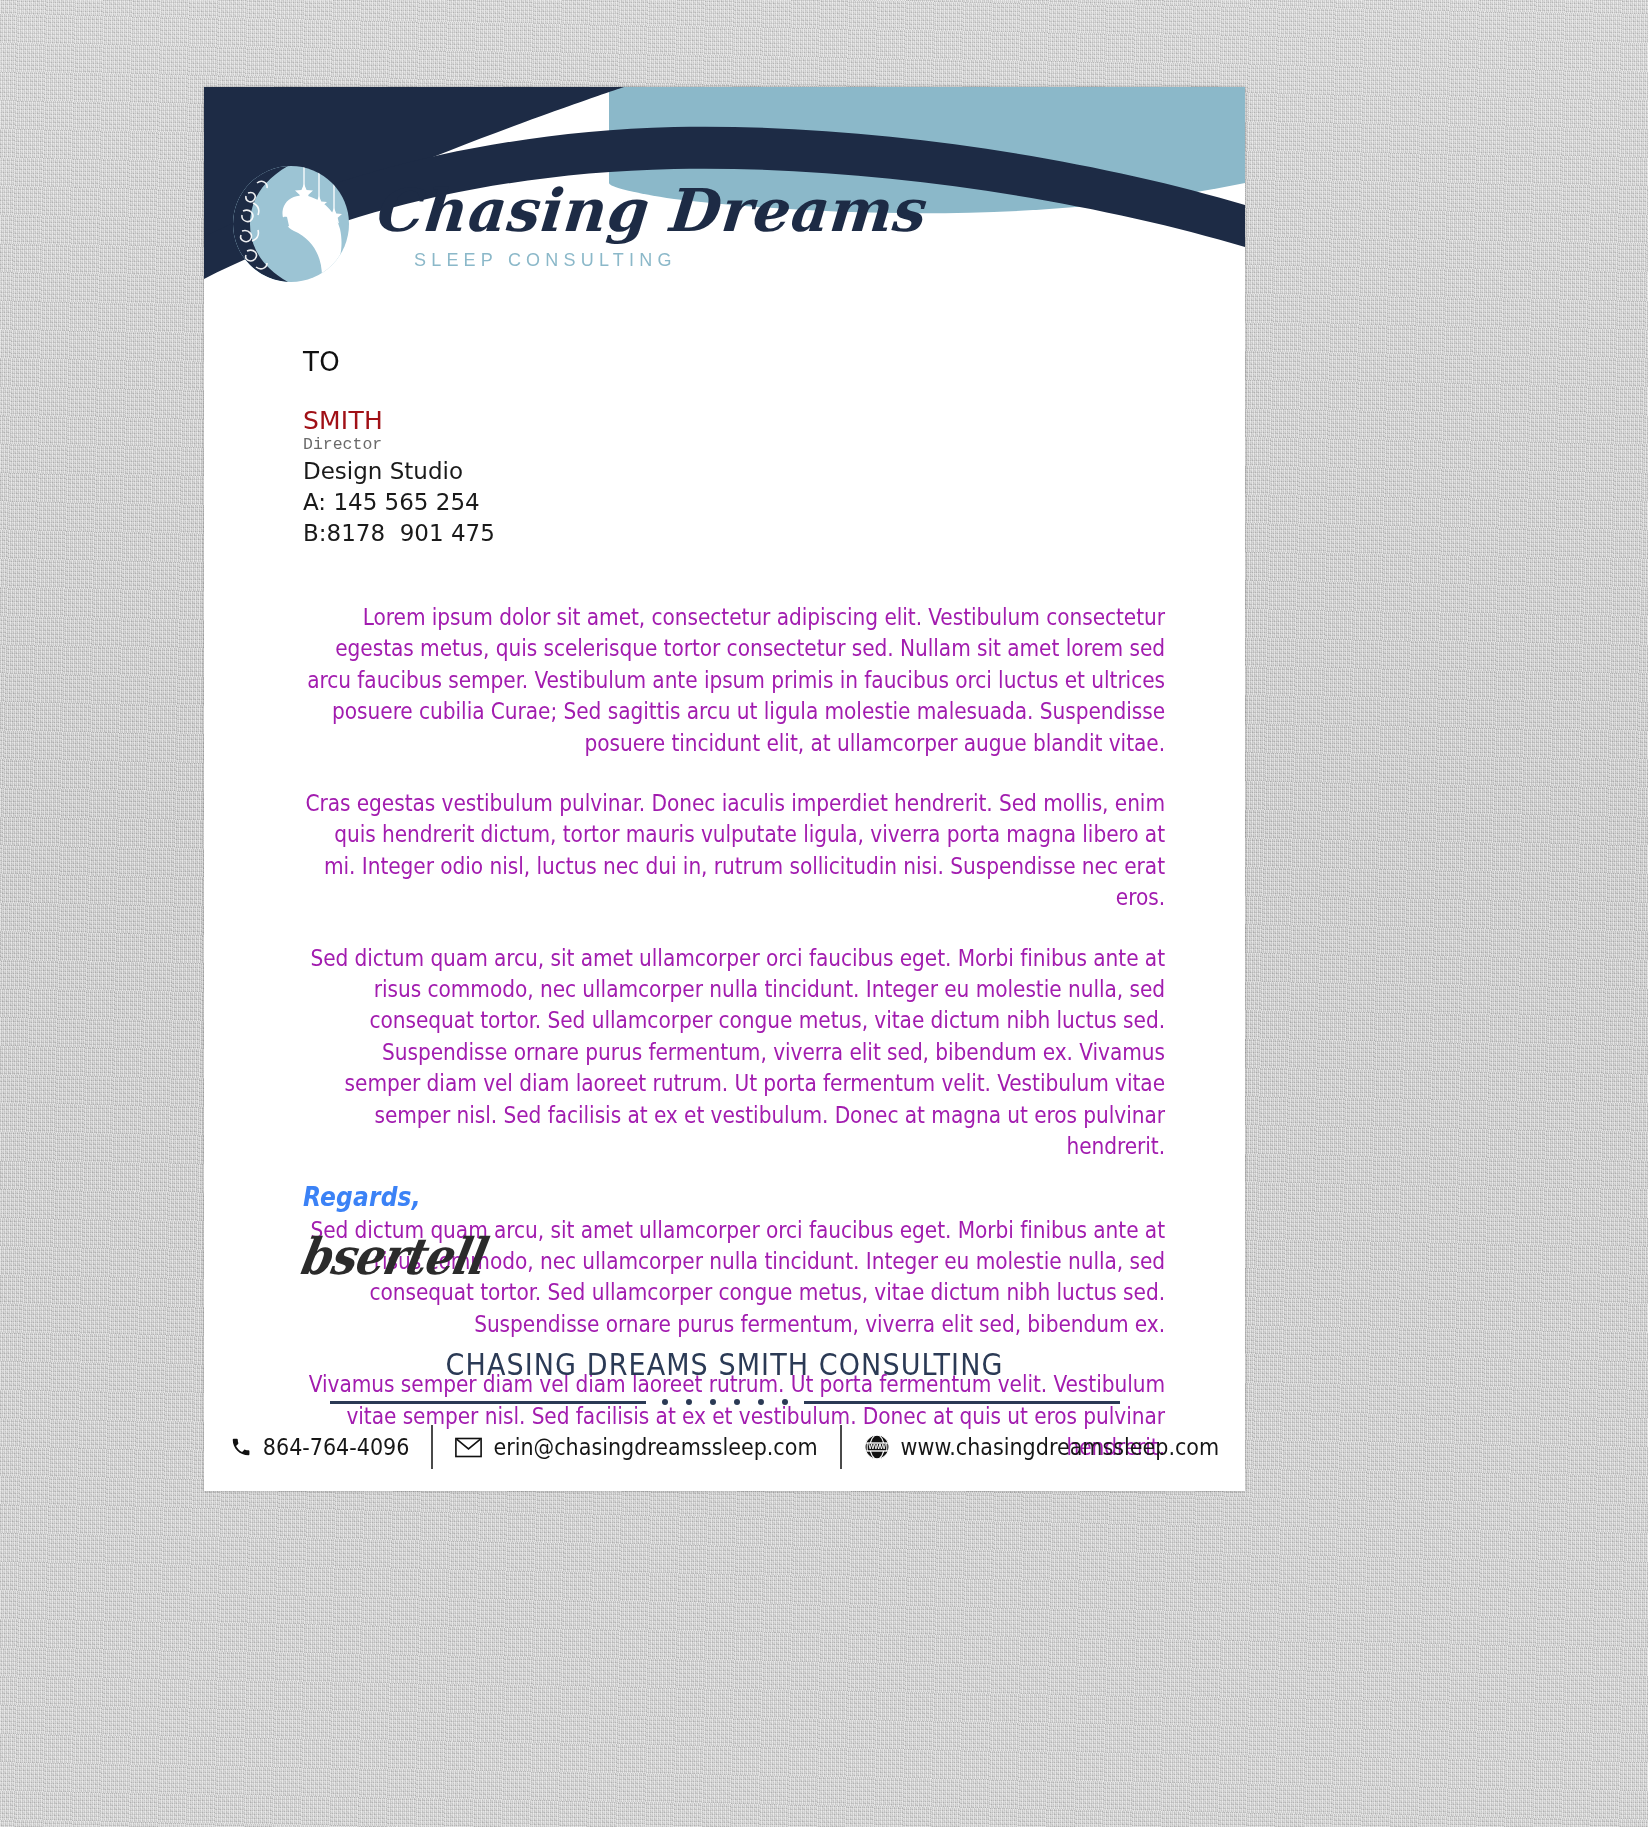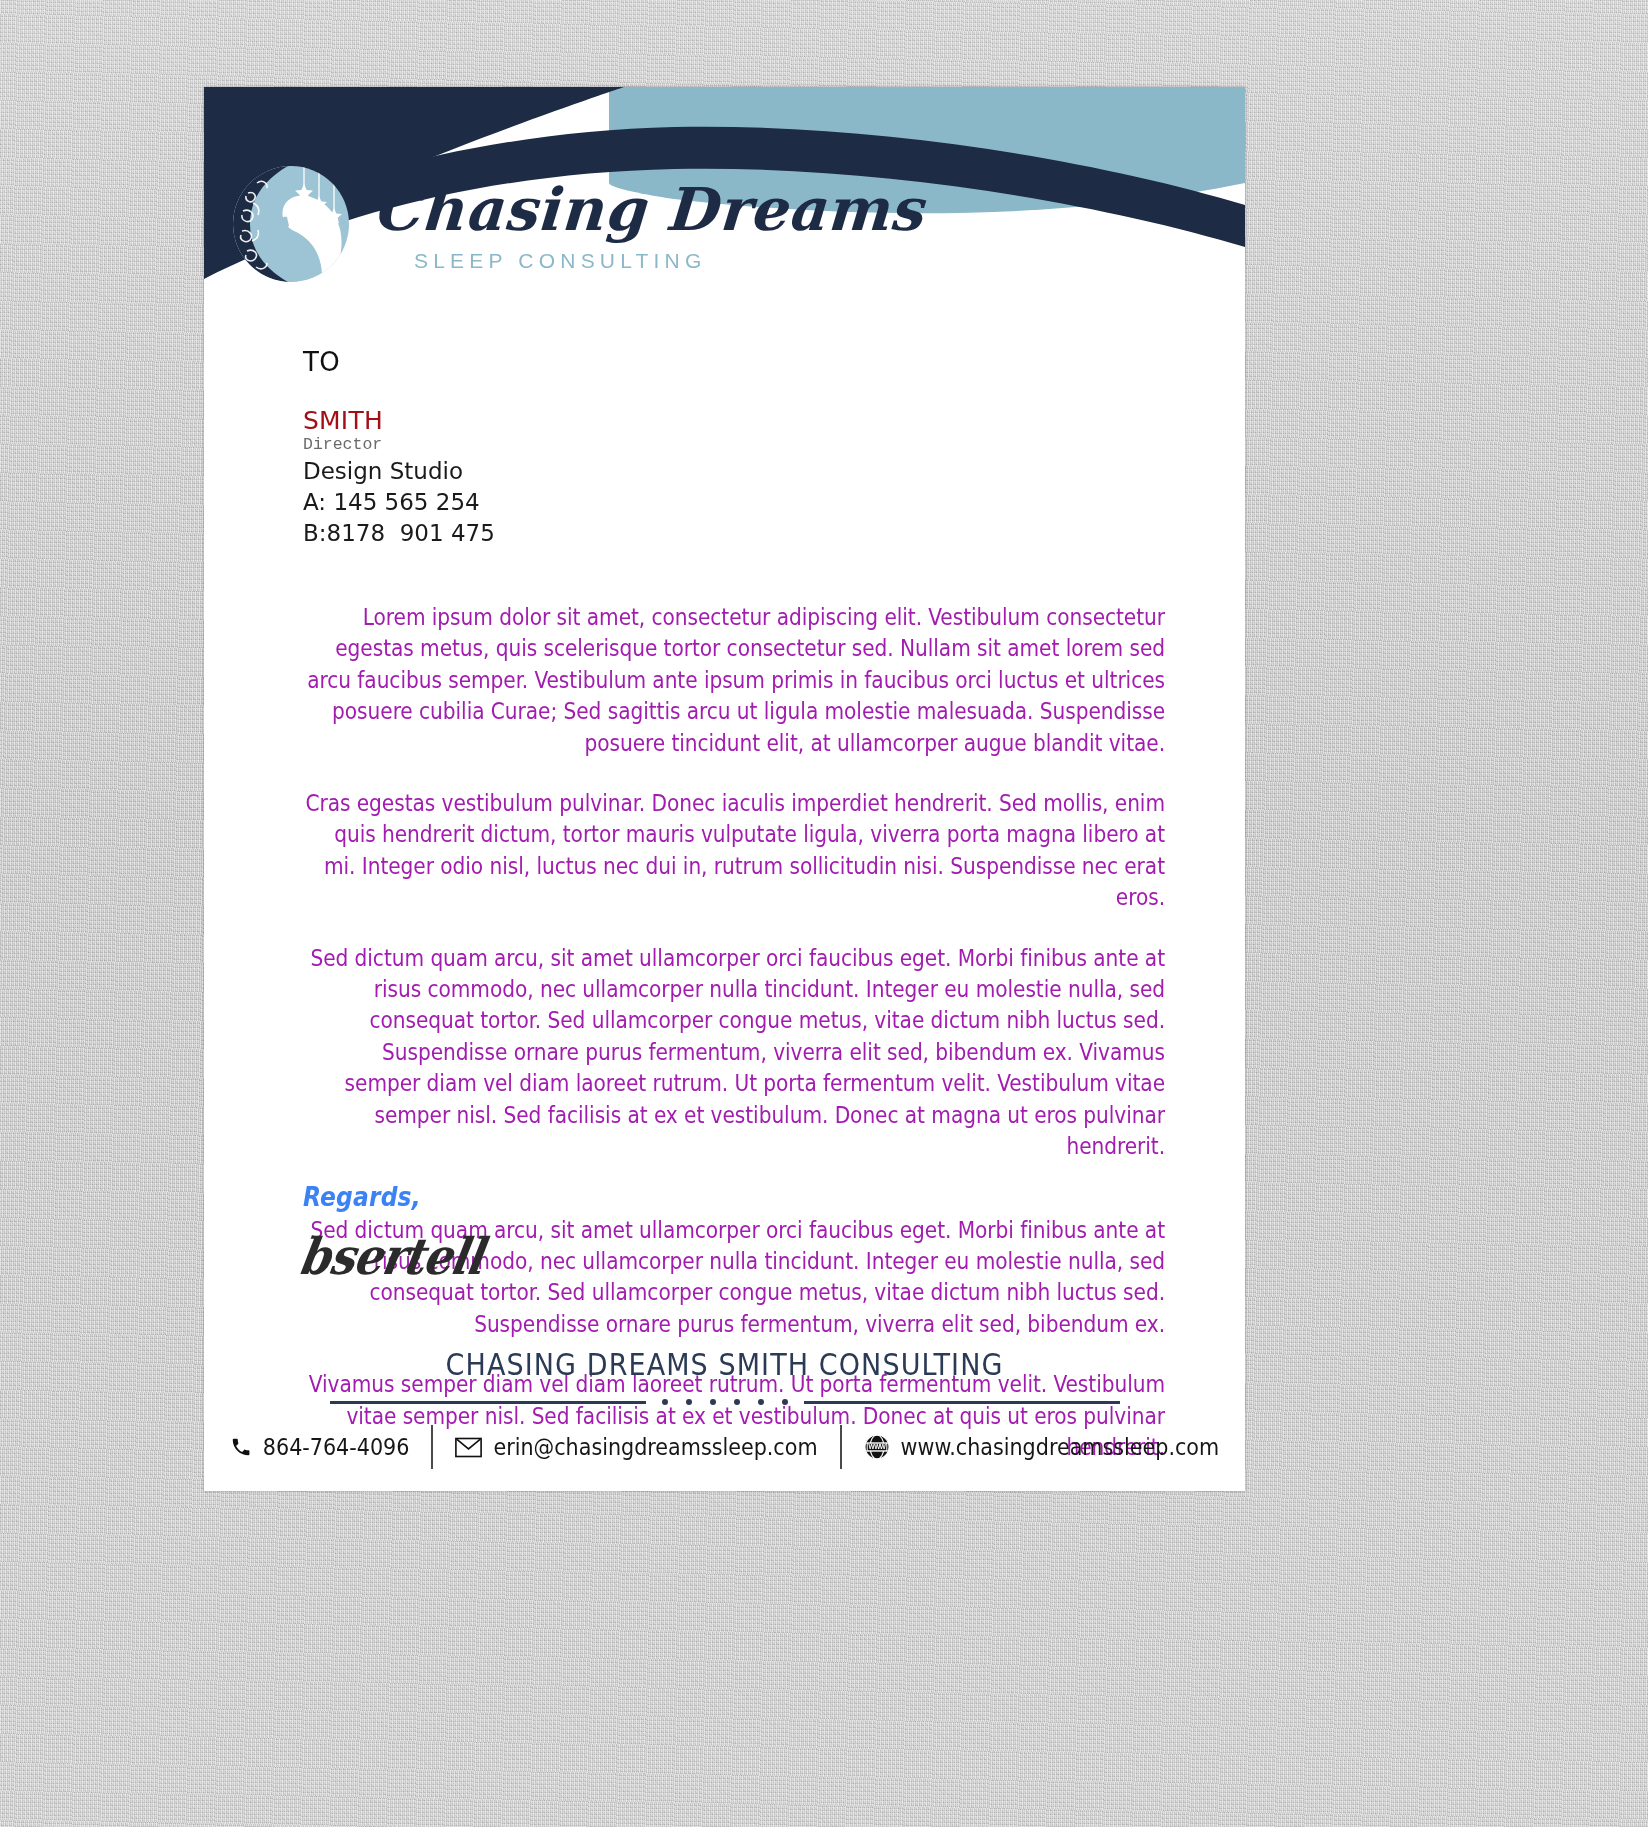--- a/index.html
+++ b/index.html
@@ -79,21 +79,21 @@
     line-height: 1;
     color: #1d2b45;
     letter-spacing: .5px;
     transform: skewX(-6deg);
     white-space: nowrap;
   }
   #brand-tagline {
     margin-top: 10px;
     margin-left: 36px;
     font-family: "Liberation Sans", sans-serif;
-    font-size: 21px;
+    font-size: 18px;
     font-weight: 400;
     letter-spacing: 5.2px;
     color: #8bb8c9;
     white-space: nowrap;
   }
 
   
   #recipient {
     position: absolute;
     left: 99px;

